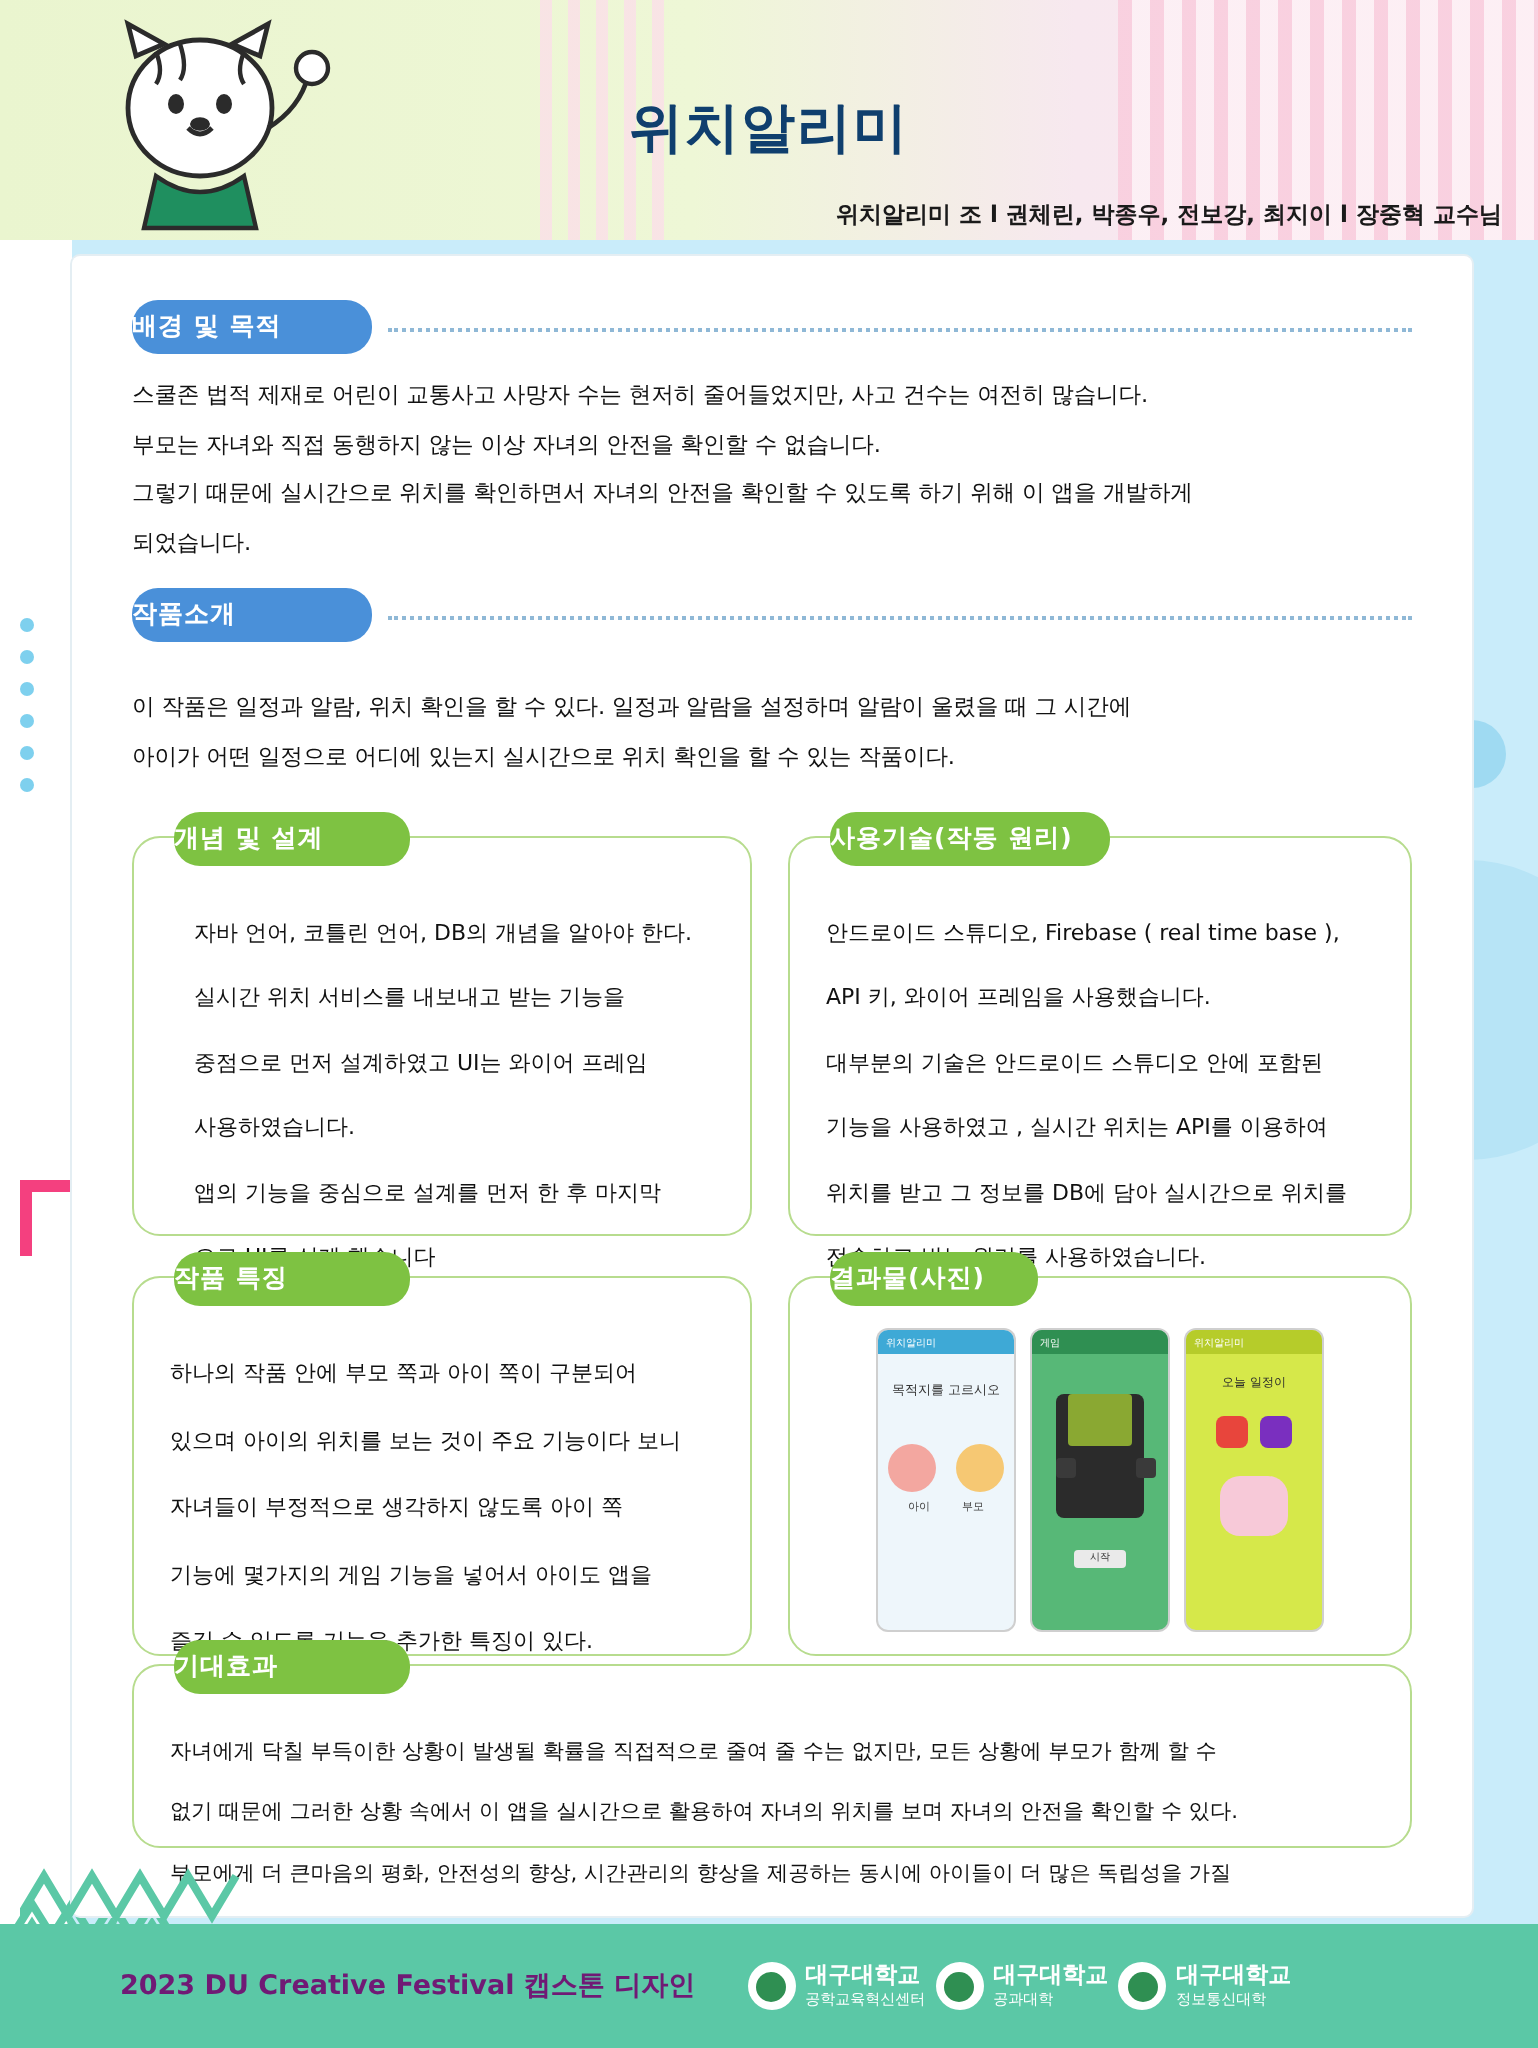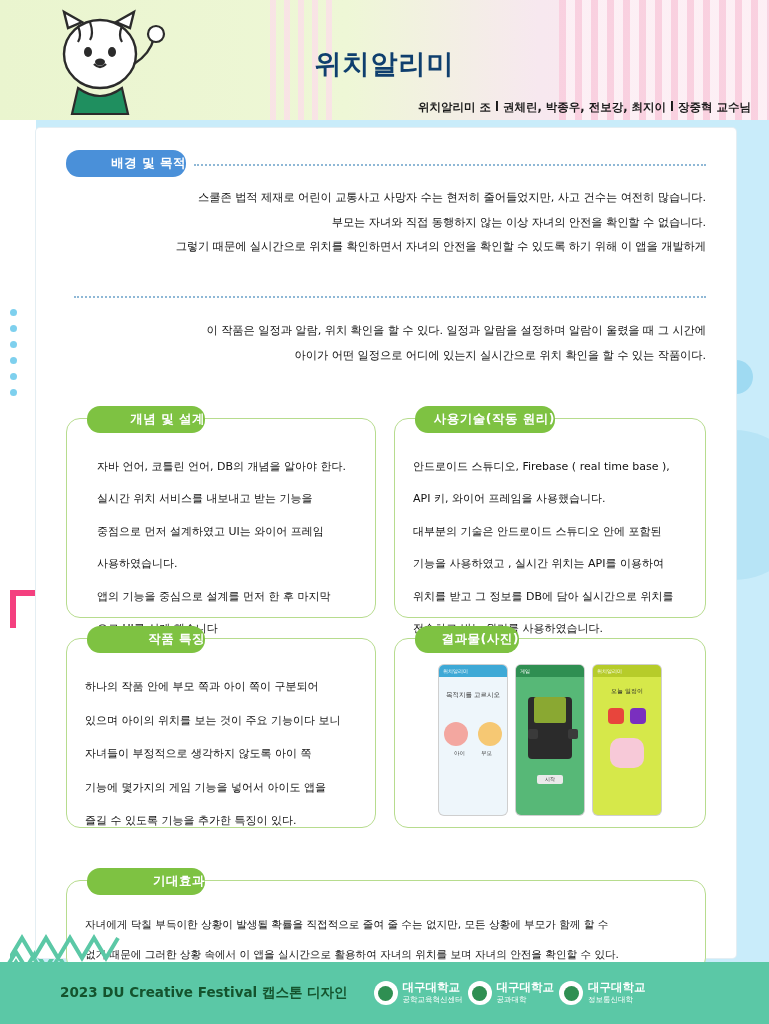--- a/index.html
+++ b/index.html
@@ -76,51 +76,50 @@
   .mascot { position:absolute; left:38px; top:6px; width:130px; height:112px; }
   
   .card {
     position:absolute; left:36px; top:128px; width:700px; height:830px;
     background:#ffffff; border-radius:4px;
     box-shadow:0 0 0 1px #e4eef3;
   }
   
   .pill {
     display:inline-block; color:#fff; font-weight:bold; font-size:12.5px;
-    border-radius:13px; padding:5px 0; text-align:right;
+    border-radius:13px; padding:5px 0; text-align:left;
     letter-spacing:.5px;
   }
   .pill-blue { background:#4a90d9; width:120px; }
   .pill-green { background:#7ec242; width:118px; }
   .dotline {
     flex:1; height:1px; border-top:2px dotted #8fb8d6; margin-left:8px; margin-top:2px;
   }
   .sec-head { display:flex; align-items:center; }
   .sec-body {
     font-size:11.3px; color:#111; line-height:2.0; margin-top:10px;
     letter-spacing:-0.1px;
-    text-align:right;
   }
   .sec-body p { margin:0 0 2px 0; }
   
   #sec-background { position:absolute; left:30px; top:22px; width:640px; }
   #sec-intro { position:absolute; left:30px; top:166px; width:640px; }
   .rbox {
     position:absolute; border:1.6px solid #b7dc8e; border-radius:14px;
     background:#ffffff;
   }
   .rbox .rbox-title {
     position:absolute; top:-13px; left:20px;
   }
   .rbox-inner { padding:26px 16px 12px 18px; font-size:11px; line-height:1.95; color:#111; }
   #box-design { left:30px; top:290px; width:310px; height:200px;padding-left:12px; }
   #box-tech   { left:358px; top:290px; width:312px; height:200px; }
   #box-feature{ left:30px; top:510px; width:310px; height:190px; }
   #box-result { left:358px; top:510px; width:312px; height:190px; }
-  #box-effect { left:30px; top:752px; width:640px; height:92px; border-color:#b7dc8e; }
+  #box-effect { left:30px; top:704px; width:640px; height:92px; border-color:#b7dc8e; }
   #box-effect .rbox-inner { padding:22px 18px 10px 18px; line-height:1.9; font-size:10.6px;}
   
   .phones { display:flex; gap:9px; justify-content:center; padding-top:26px; }
   .phone { width:68px; height:150px; border-radius:5px; overflow:hidden; position:relative;
            box-shadow:0 0 0 1px #cfcfcf; }
   .phone .bar { height:12px; font-size:5px; color:#fff; padding:3px 0 0 4px; }
   .p1 { background:#eef6fb; }
   .p1 .bar { background:#3ea9d6; }
   .p2 { background:#57b877; }
   .p2 .bar { background:#2f8f52; }
@@ -140,21 +139,21 @@
   .p3-row { display:flex; justify-content:center; gap:6px; margin-top:12px; }
   .p3-row i { display:block; width:16px; height:16px; border-radius:4px; }
   .p3-char { width:34px; height:30px; background:#f7c9d8; border-radius:10px; margin:14px auto 0;}
   
   .footer {
     position:absolute; left:0; bottom:0; width:769px; height:62px;
     background:#5bc8a6;
     display:flex; align-items:center;
   }
   .footer-zig { position:absolute; left:10px; bottom:62px; width:110px; height:34px; }
-  .footer-text { margin-left:60px; font-size:13.5px; font-weight:bold; color:#14532d; }
+  .footer-text { margin-left:60px; font-size:13.5px; font-weight:bold; color:#701a75; }
   .logos { display:flex; align-items:center; gap:5px; margin-left:26px; }
   .logo { display:flex; align-items:center; gap:5px; }
   .logo .emb { width:24px; height:24px; border-radius:50%; background:#ffffff;
                display:flex; align-items:center; justify-content:center; }
   .logo .emb i { width:15px;height:15px;border-radius:50%;background:#2f8f52; display:block;}
   .logo .txt b { display:block; font-size:11.5px; color:#ffffff; line-height:1.15; }
   .logo .txt span { display:block; font-size:7.5px; color:#ffffff; }
 </style>
 </head>
 <body>
@@ -207,25 +206,27 @@
 
     <div id="sec-background">
       <div class="sec-head">
         <span class="pill pill-blue">배경 및 목적</span>
         <span class="dotline"></span>
       </div>
       <div class="sec-body">
         <p>스쿨존 법적 제재로 어린이 교통사고 사망자 수는 현저히 줄어들었지만, 사고 건수는 여전히 많습니다.</p>
         <p>부모는 자녀와 직접 동행하지 않는 이상 자녀의 안전을 확인할 수 없습니다.</p>
         <p>그렇기 때문에 실시간으로 위치를 확인하면서 자녀의 안전을 확인할 수 있도록 하기 위해 이 앱을 개발하게</p>
+        <p>되었습니다.</p>
       </div>
     </div>
 
     <div id="sec-intro">
       <div class="sec-head">
+        <span class="pill pill-blue">작품소개</span>
         <span class="dotline"></span>
       </div>
       <div class="sec-body" style="margin-top:22px">
         <p>이 작품은 일정과 알람, 위치 확인을 할 수 있다. 일정과 알람을 설정하며 알람이 울렸을 때 그 시간에</p>
         <p>아이가 어떤 일정으로 어디에 있는지 실시간으로 위치 확인을 할 수 있는 작품이다.</p>
       </div>
     </div>
 
     <div class="rbox" id="box-design">
       <span class="pill pill-green rbox-title">개념 및 설계</span>

